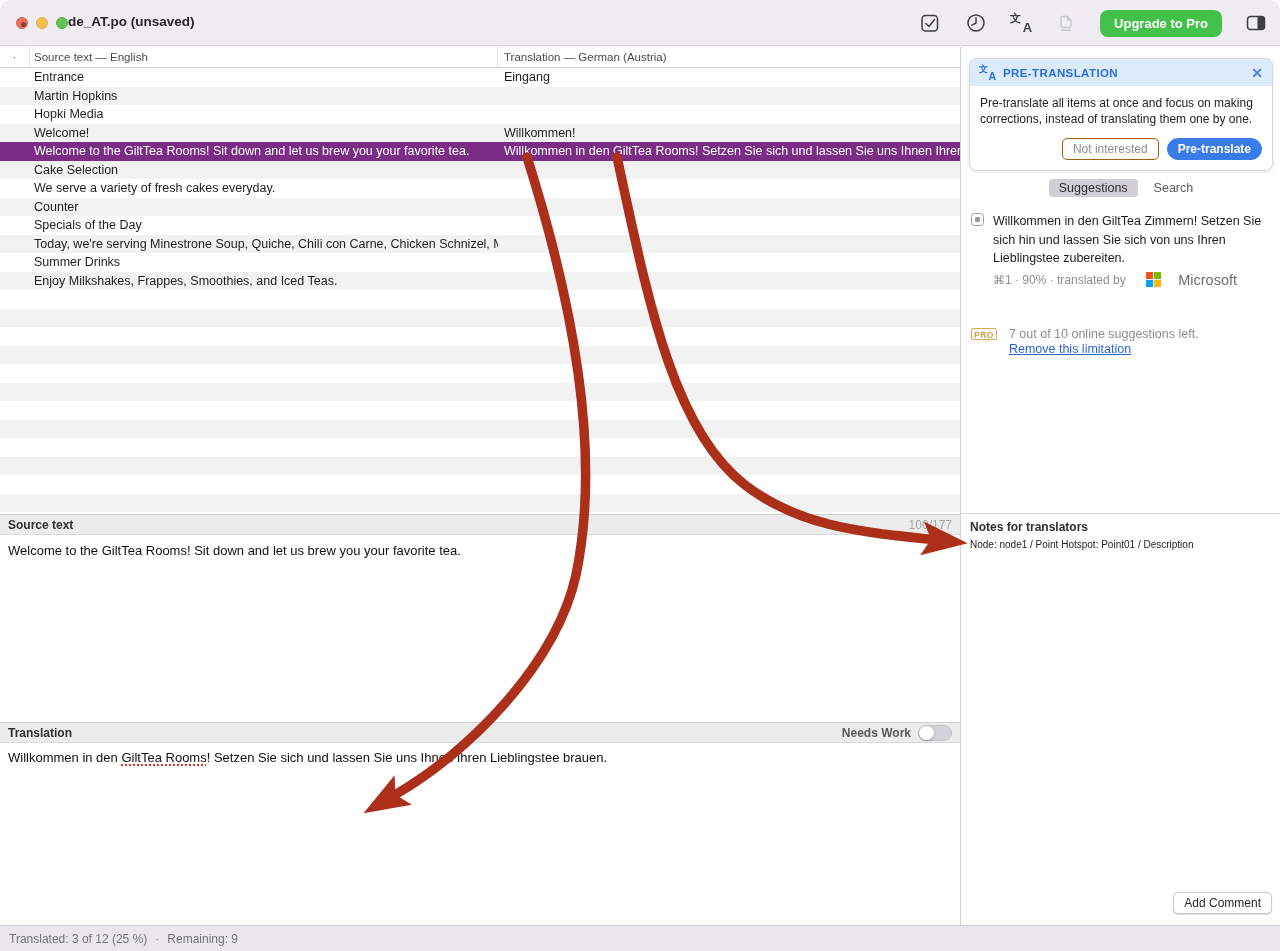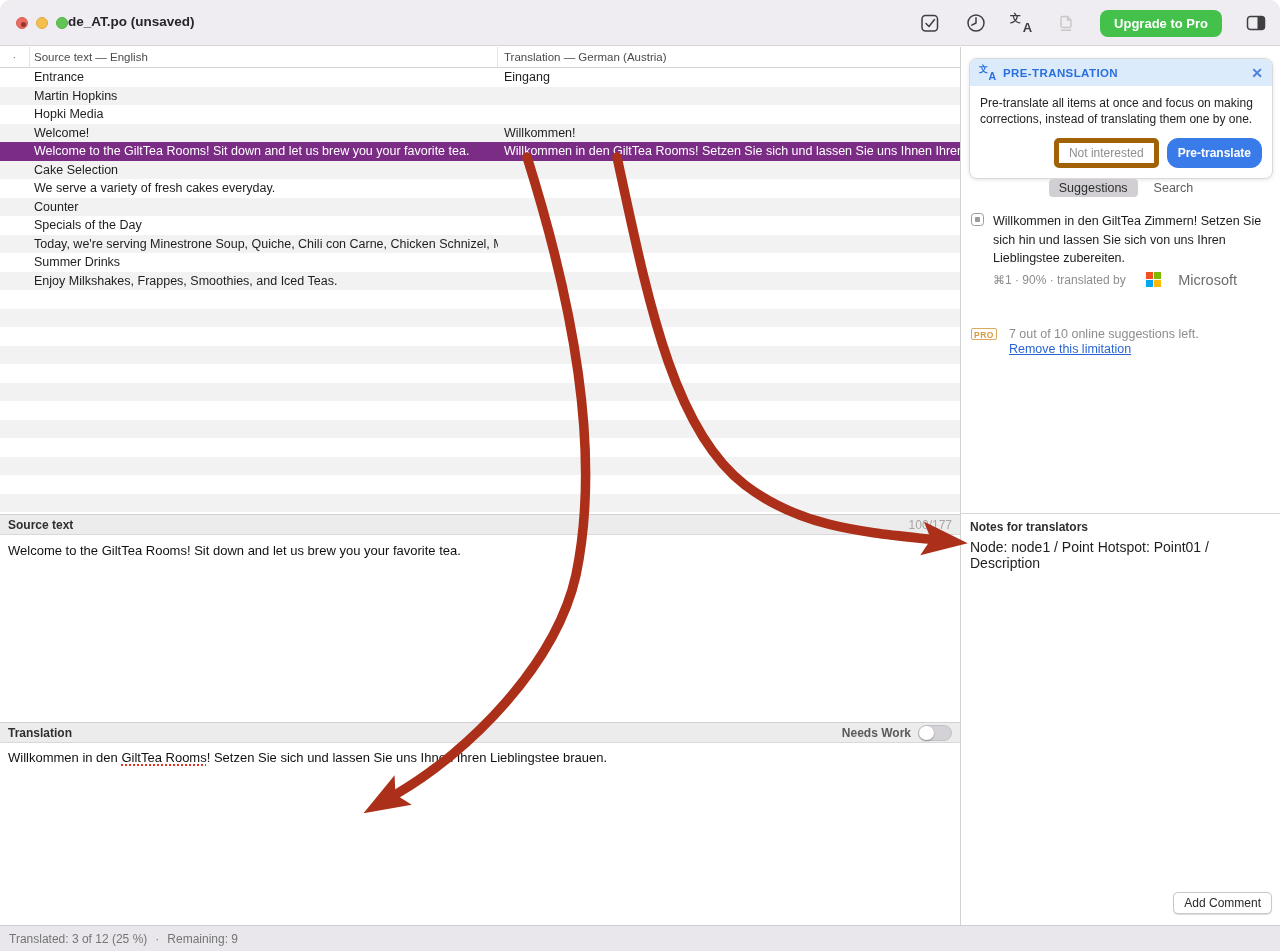--- a/index.html
+++ b/index.html
@@ -58,21 +58,21 @@
   .pre-card { position:absolute; top:11px; left:8px; width:304px; border:1px solid #d9d9d9; border-radius:8px; overflow:hidden; box-shadow:0 1px 4px rgba(0,0,0,.10); background:#fff; }
   .pre-head { background:#dcebfc; height:27px; display:flex; align-items:center; padding:0 9px; gap:7px; }
   .pre-title { color:#2a6fde; font-weight:bold; font-size:11.5px; letter-spacing:.4px; }
   .pre-translate-icon { position:relative; width:17px; height:15px; color:#2a6fde; font-weight:bold; }
   .pre-translate-icon .zh { position:absolute; left:0; top:-2px; font-size:9px; }
   .pre-translate-icon .la { position:absolute; right:0; bottom:-2px; font-size:10.5px; }
   .pre-close { margin-left:auto; color:#4b80de; font-size:14px; font-weight:bold; line-height:1; }
   .pre-body { padding:9px 10px 10px; }
   .pre-text { font-size:12px; color:#232323; line-height:1.35; }
   .pre-actions { display:flex; justify-content:flex-end; gap:8px; margin-top:11px; }
-  .btn-plain { background:#fff; border:5px solid #a16207; border-radius:5px; color:#8e8e8e; font-size:12px; padding:3px 10px; }
+  .btn-plain { background:#fff; border:1px solid #a16207; border-radius:5px; color:#8e8e8e; font-size:12px; padding:3px 10px; }
   .btn-blue { background:#3a7bea; border:1px solid #3a7bea; border-radius:11px; color:#fff; font-size:12px; font-weight:bold; padding:3px 10px; }
 
   .sb-tabs { position:absolute; top:132px; left:0; width:320px; display:flex; justify-content:center; align-items:center; gap:16px; font-size:12.5px; color:#5d5d5d; }
   .tab-pill { background:#d1cfd3; border-radius:4px; padding:2px 10px; color:#2e2e2e; }
 
   .suggestion { position:absolute; top:164px; left:10px; width:300px; display:flex; gap:9px;justify-content:flex-end; }
   .sugg-icon { flex:none; margin-top:2px; width:13px; height:13px; border:1.5px solid #9b9b9b; border-radius:3.5px; position:relative; }
   .sugg-icon::after { content:""; position:absolute; left:2.5px; top:2.5px; width:5px; height:5px; background:#9b9b9b; border-radius:1px; }
   .sugg-text { font-size:12.5px; color:#1c1c1c; line-height:1.32; }
   .sugg-meta { margin-top:5px; display:flex; align-items:center; gap:17px; font-size:12px; color:#8d8d8d; }
@@ -80,21 +80,21 @@
   .ms-logo i { display:block; }
   .ms-r { background:#f25022; } .ms-g { background:#7fba00; } .ms-b { background:#00a4ef; } .ms-y { background:#ffb900; }
   .ms-name { color:#6e6e6e; font-size:14.5px; }
 
   .pro-row { position:absolute; top:280px; left:10px; width:300px; display:flex; gap:12px; font-size:12.5px; color:#8d8d8d; }
   .pro-badge { flex:none; margin-top:1px; color:#d89a3e; border:1px solid #d8a95e; border-radius:2px; font-size:8.5px; font-weight:bold; padding:1px 2px; height:12px; letter-spacing:.5px; }
   .pro-link { color:#2a65d4; text-decoration:underline; margin-top:1px; display:inline-block; }
 
   .notes { position:absolute; top:466px; left:0; width:320px; border-top:1px solid #d8d8d8; padding:6px 9px; }
   .notes-title { font-size:12px; font-weight:bold; color:#2f2f2f; margin-bottom:5px; }
-  .notes-text { font-size:14px; color:#1e1e1e; }
+  .notes-text { font-size:10px; color:#1e1e1e; }
   .add-comment { position:absolute; right:8px; bottom:11px; background:#fff; border:1px solid #c9c9c9; border-radius:5px; font-size:12px; color:#2a2a2a; padding:3px 10px; box-shadow:0 0.5px 1px rgba(0,0,0,.15);text-align:center; }
 
   
   .statusbar { position:absolute; left:0; bottom:0; width:1280px; height:26px; background:#e9e7ec; border-top:1px solid #cfcdd2; display:flex; align-items:center; gap:8px; padding:0 9px; font-size:12px; color:#757575; }
 
   
   .arrows { position:absolute; inset:0; width:1280px; height:951px; pointer-events:none; z-index:50; }
 </style>
 </head>
 <body>

